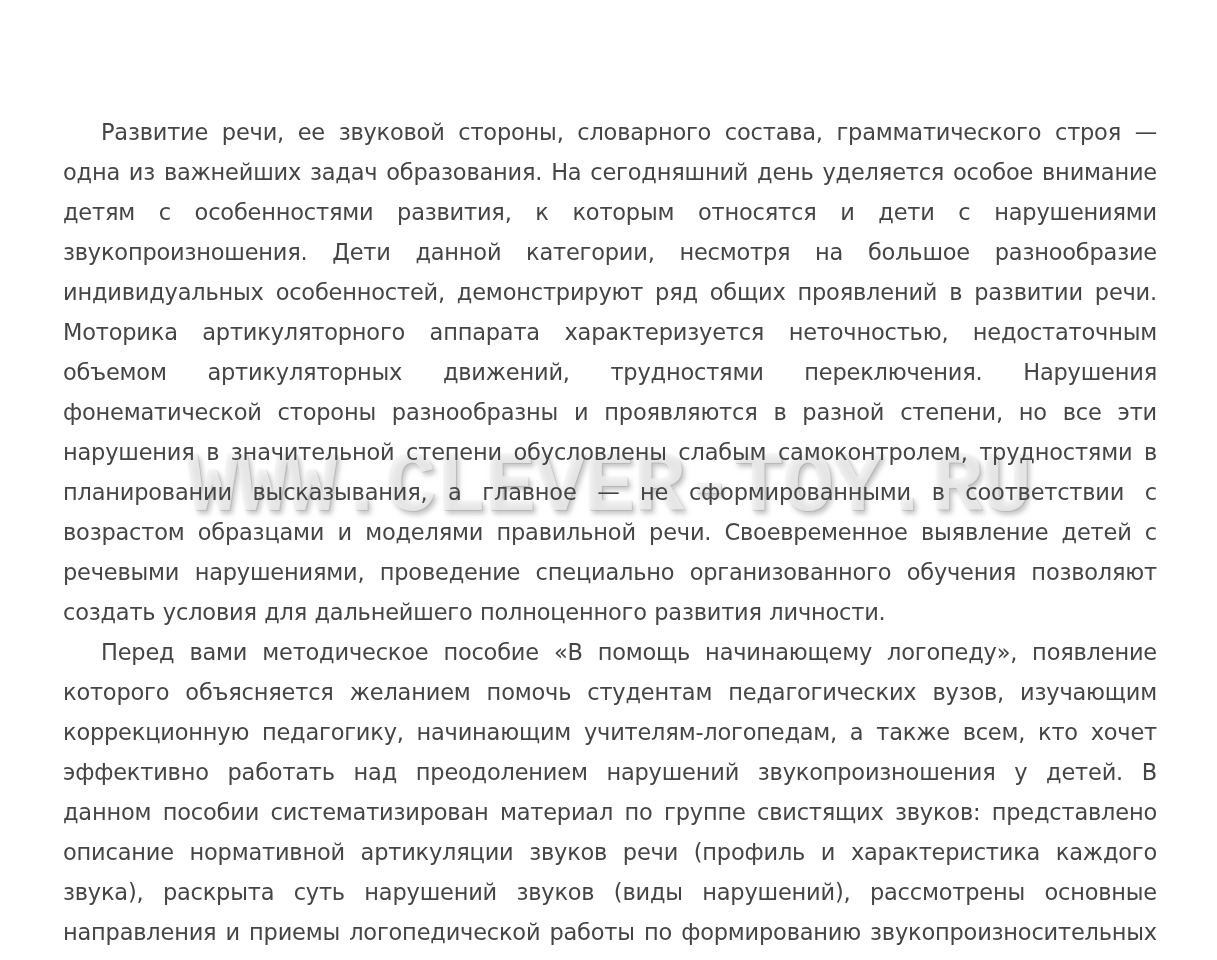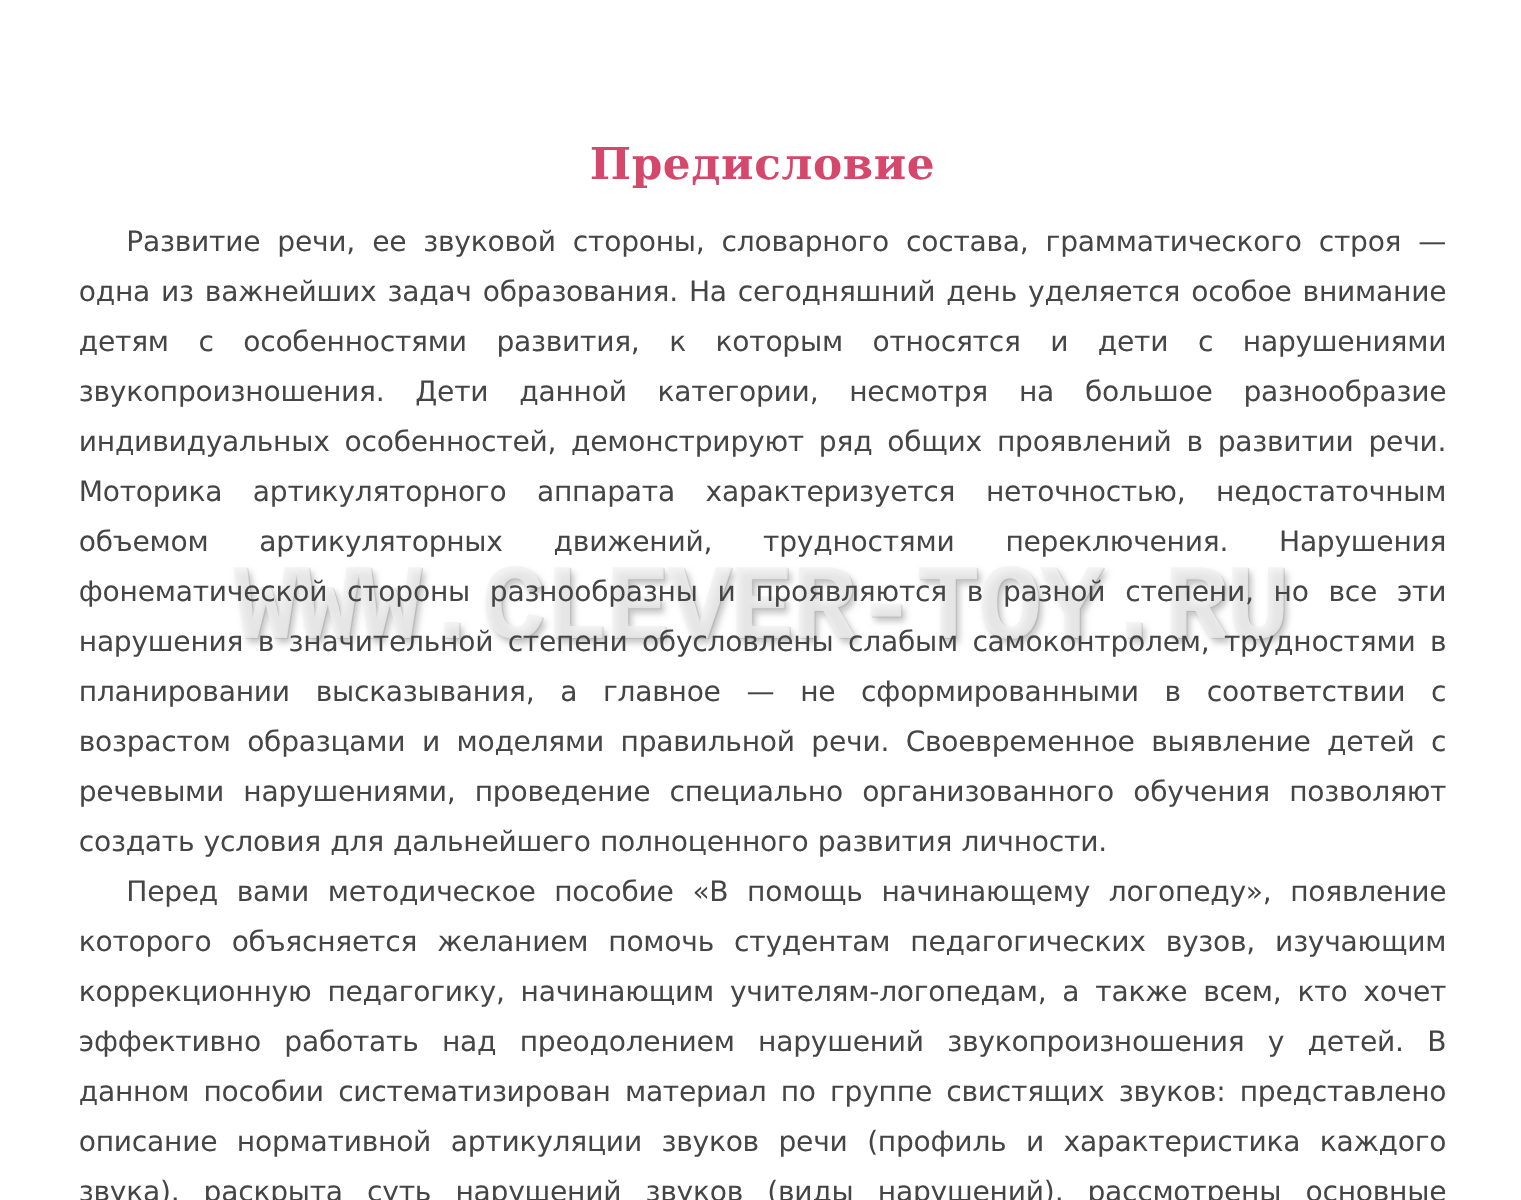--- a/index.html
+++ b/index.html
@@ -75,21 +75,20 @@
 </style>
 </head>
 <body>
 
 <div class="page">
 
   <div class="watermark">WWW.CLEVER-TOY.RU</div>
 
   <div class="content">
 
-    <h1 class="page-title">Предисловие</h1>
 
     <p class="body-paragraph">Развитие речи, ее звуковой стороны, словарного состава, грамматического строя — одна из важнейших задач образования. На сегодняшний день уделяется особое внимание детям с особенностями развития, к которым относятся и дети с нарушениями звукопроизношения. Дети данной категории, несмотря на большое разнообразие индивидуальных особенностей, демонстрируют ряд общих проявлений в развитии речи. Моторика артикуляторного аппарата характеризуется неточностью, недостаточным объемом артикуляторных движений, трудностями переключения. Нарушения фонематической стороны разнообразны и проявляются в разной степени, но все эти нарушения в значительной степени обусловлены слабым самоконтролем, трудностями в планировании высказывания, а главное — не сформированными в соответствии с возрастом образцами и моделями правильной речи. Своевременное выявление детей с речевыми нарушениями, проведение специально организованного обучения позволяют создать условия для дальнейшего полноценного развития личности.</p>
 
     <p class="body-paragraph">Перед вами методическое пособие «В помощь начинающему логопеду», появление которого объясняется желанием помочь студентам педагогических вузов, изучающим коррекционную педагогику, начинающим учителям-логопедам, а также всем, кто хочет эффективно работать над преодолением нарушений звукопроизношения у детей. В данном пособии систематизирован материал по группе свистящих звуков: представлено описание нормативной артикуляции звуков речи (профиль и характеристика каждого звука), раскрыта суть нарушений звуков (виды нарушений), рассмотрены основные направления и приемы логопедической работы по формированию звукопроизносительных навыков и коррекции звукопроизносительных расстройств (материал для обследования, коррекции произношения звуков, формирования первичных произносительных умений и навыков, примеры игр на автоматизацию звуков).</p>
 
     <div class="closing-line">Удачи в примеры!</div>
 
   </div>
 
 </div>

